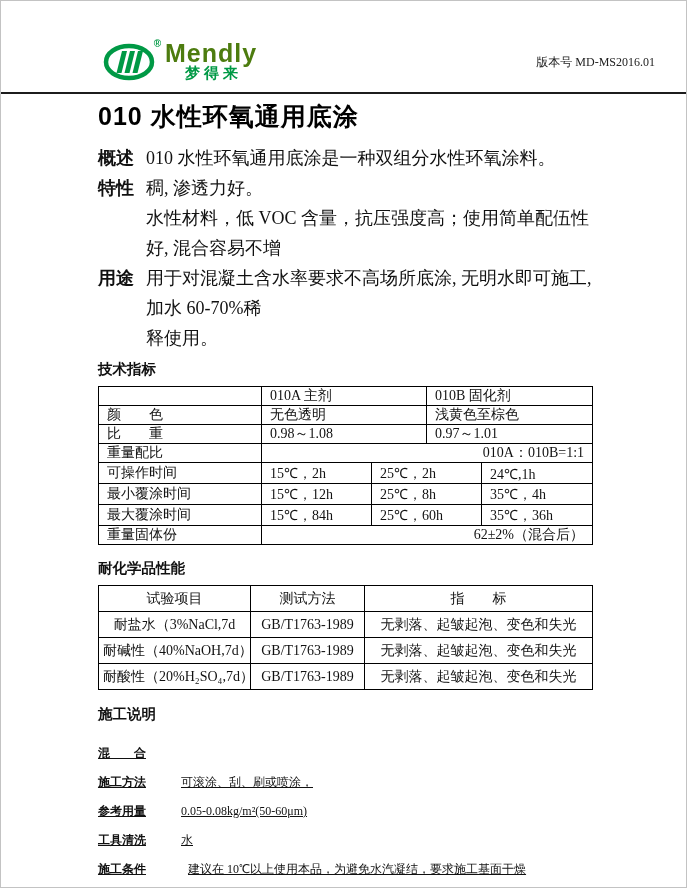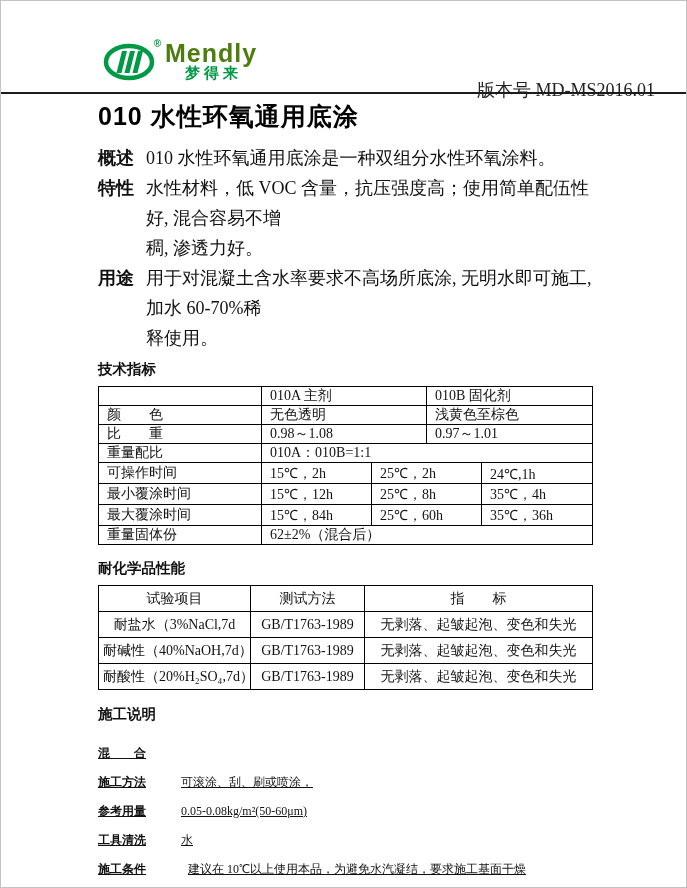--- a/index.html
+++ b/index.html
@@ -16,36 +16,36 @@
   .logo-reg { position:absolute; right:-2px; top:-4px; font-size:10px; font-weight:bold; color:#009945; font-family:"Liberation Sans", sans-serif; }
   .brand-block { margin-left:6px; }
   .brand {
     font-family:"Liberation Sans", sans-serif; font-weight:bold;
     font-size:25px; line-height:23px; color:#4d7c0f; letter-spacing:1px;
   }
   .brand-cn {
     font-family:"Liberation Sans", sans-serif; font-weight:bold;
     font-size:15px; line-height:16px; color:#009945; letter-spacing:4px; margin-left:20px;
   }
-  .version { position:absolute; right:31px; top:77px; font-size:18px; color:#222;text-align:center; }
+  .version { position:absolute; right:31px; top:53px; font-size:12px; color:#222;text-align:center; }
   .rule { position:absolute; left:0; top:91px; width:687px; height:2px; background:#1c1c1c; }
   
   .content { position:absolute; left:97px; top:99px; width:520px; }
   .title { font-family:"Liberation Sans", sans-serif; font-weight:bold; font-size:25px; color:#000; letter-spacing:1px; }
   .para { display:flex; font-size:18px; line-height:30px; }
   .para-label { font-family:"Liberation Sans", sans-serif; font-weight:bold; width:48px; flex-shrink:0; }
   .para-body { width:452px; }
   .line { white-space:pre-wrap; }
   .intro-wrap { margin-top:10px; }
   .sec-heading { font-family:"Liberation Sans", sans-serif; font-weight:bold; font-size:14.5px; margin-top:7px; }
   
   table { border-collapse:collapse; table-layout:fixed; width:494px; font-size:14px; margin-top:7px; }
   td { border:1px solid #000; height:19px; padding:0 8px; overflow:hidden; white-space:nowrap; }
   .t2 td { height:26px; text-align:center; padding:0 4px; }
-  .cell-center { text-align:left; }
+  .cell-center { text-align:right; }
   
   .cons-item { display:flex; font-size:12px; line-height:29px;text-decoration:underline; }
   .cons-label { font-family:"Liberation Sans", sans-serif; font-weight:bold; width:83px; flex-shrink:0; }
   .cons-body { width:437px; }
   .indent { padding-left:7px; }
 </style>
 </head>
 <body>
 
 <div class="page">
@@ -79,22 +79,22 @@
     <div class="intro-wrap">
       <div class="para">
         <div class="para-label">概述</div>
         <div class="para-body">
           <div class="line">010 水性环氧通用底涂是一种双组分水性环氧涂料。</div>
         </div>
       </div>
       <div class="para">
         <div class="para-label">特性</div>
         <div class="para-body">
+          <div class="line">稠, 渗透力好。</div>
           <div class="line">水性材料，低 VOC 含量，抗压强度高；使用简单配伍性好, 混合容易不增</div>
-          <div class="line">稠, 渗透力好。</div>
         </div>
       </div>
       <div class="para">
         <div class="para-label">用途</div>
         <div class="para-body">
           <div class="line">用于对混凝土含水率要求不高场所底涂, 无明水即可施工, 加水 60-70%稀</div>
           <div class="line">释使用。</div>
         </div>
       </div>
     </div>

